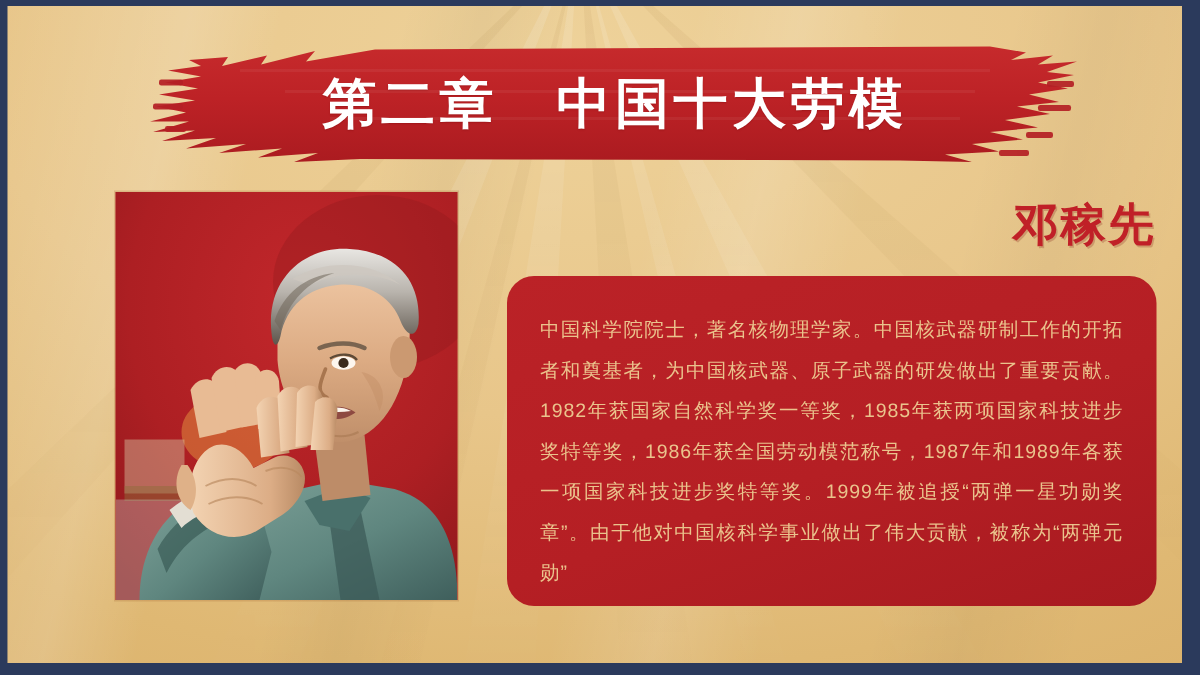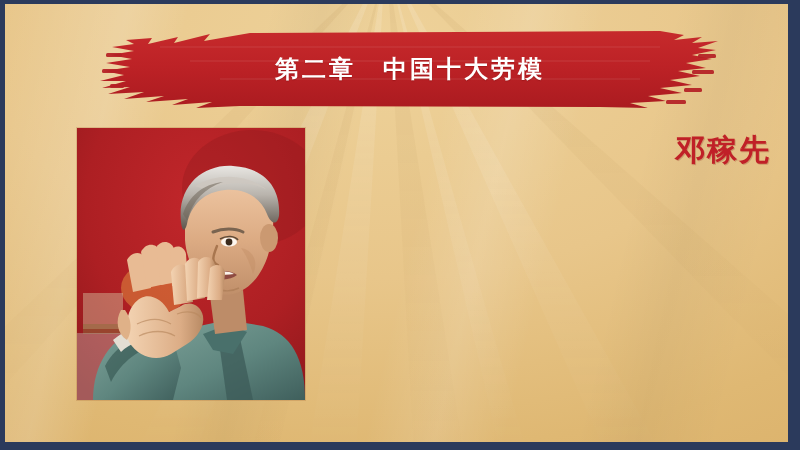--- a/index.html
+++ b/index.html
@@ -62,21 +62,21 @@
   #banner-title {
     position: absolute;
     left: 95px;
     top: 22px;
     width: 620px;
     height: 86px;
     display: flex;
     align-items: center;
     justify-content: center;
     color: #ffffff;
-    font-size: 24px;
+    font-size: 36px;
     font-weight: bold;
     letter-spacing: 3px;
     white-space: pre;
     text-shadow: 0 1px 1px rgba(120,10,10,.35);
     text-align: right;
   }
 
   
   #portrait-photo {
     position: absolute;
@@ -307,15 +307,18 @@
           <path d="M 62,208 C 74,202 88,202 98,208"></path>
           <path d="M 100,186 C 110,182 120,184 124,190"></path>
         </g>
 
         <path fill="#dfb188" d="M 44,182 C 38,192 40,206 50,212 C 56,202 54,190 48,182 Z"></path>
       </svg>
     </div>
 
     <div id="person-name">邓稼先</div>
 
+    <div id="description-card">
+      <p id="description-text">中国科学院院士，著名核物理学家。中国核武器研制工作的开拓者和奠基者，为中国核武器、原子武器的研发做出了重要贡献。1982年获国家自然科学奖一等奖，1985年获两项国家科技进步奖特等奖，1986年获全国劳动模范称号，1987年和1989年各获一项国家科技进步奖特等奖。1999年被追授“两弹一星功勋奖章”。由于他对中国核科学事业做出了伟大贡献，被称为“两弹元勋”</p>
+    </div>
 
   </div>
 </div>
 
 </body></html>

